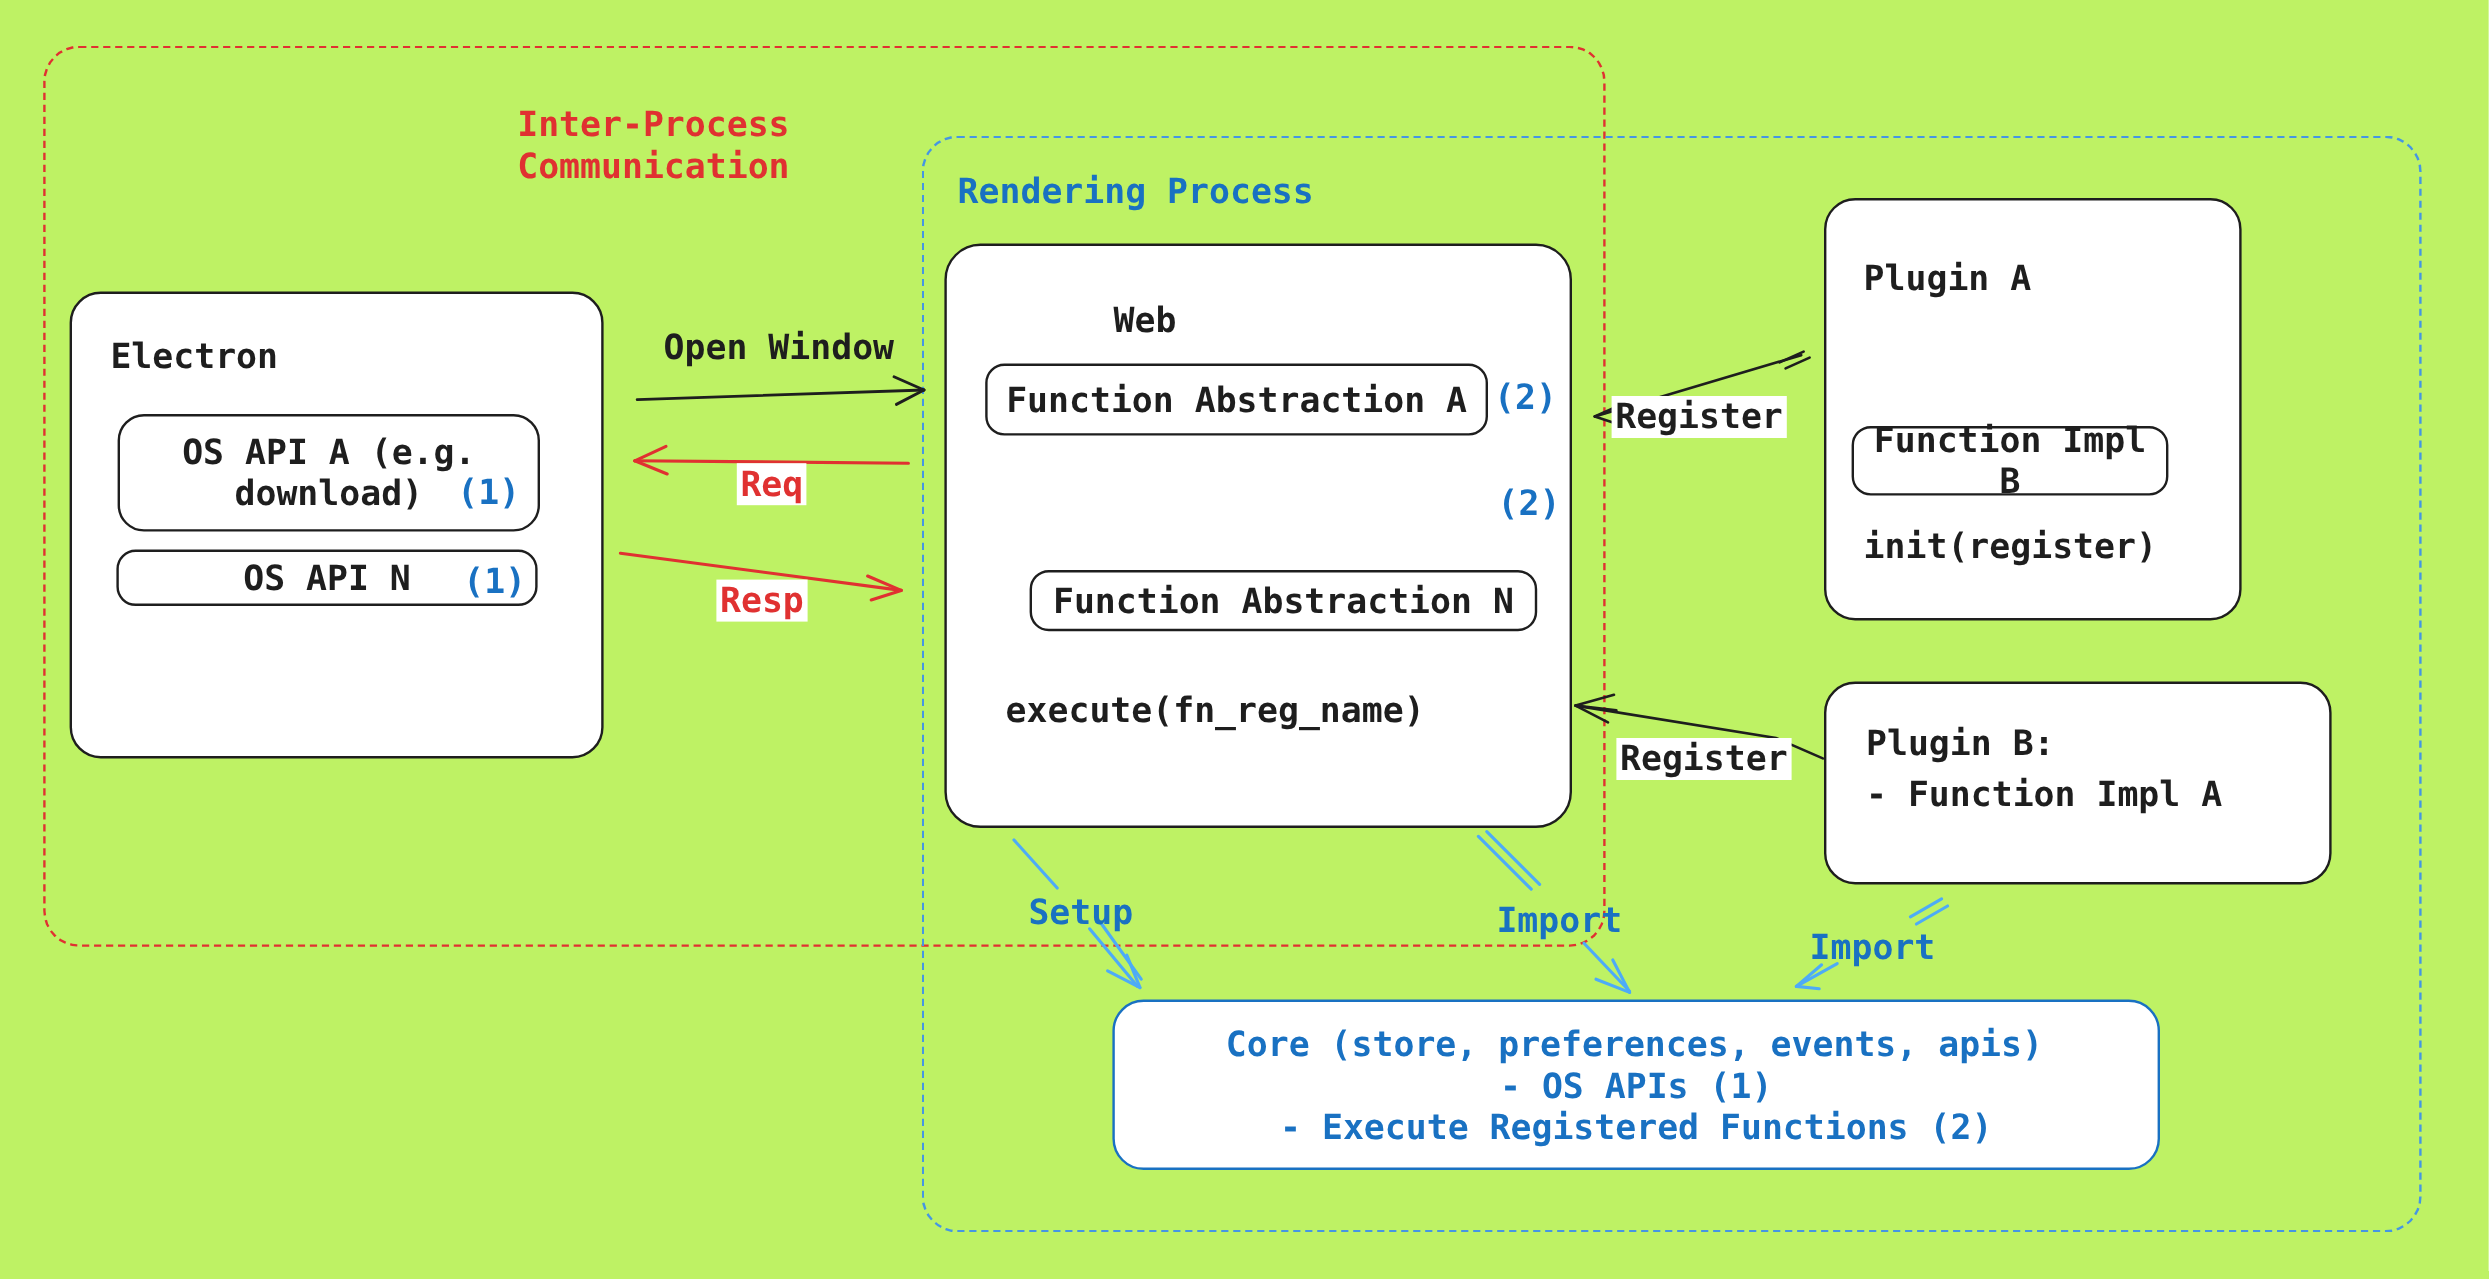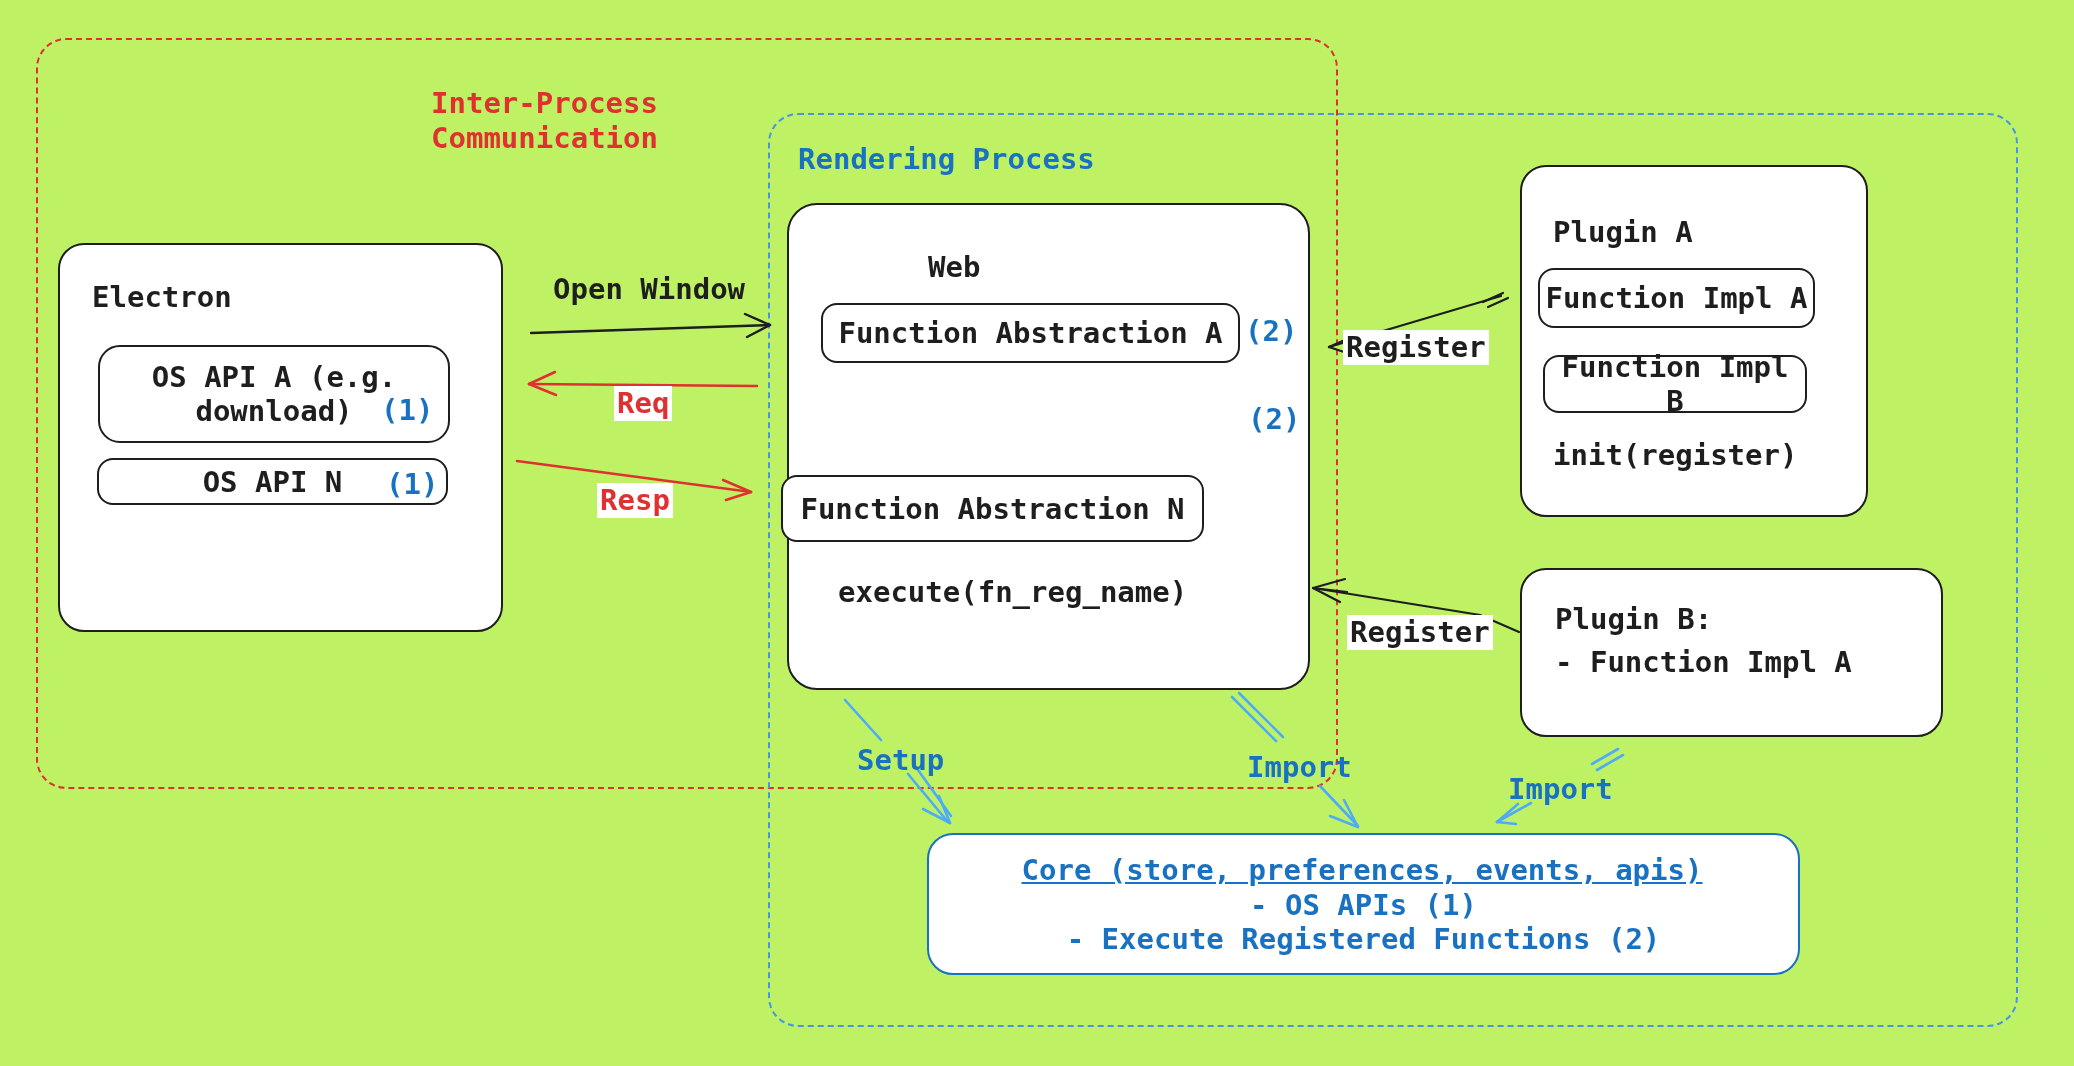--- a/index.html
+++ b/index.html
@@ -98,43 +98,40 @@
   <div class="box" style="left:787px;top:203px;width:523px;height:487px;border-radius:30px;"></div>
   <div class="label" style="left:928px;top:250px;">Web</div>
 
   <div class="smallbox" style="left:821px;top:303px;width:419px;height:60px;">
     <div class="boxtext">Function Abstraction A</div>
   </div>
   <div class="badge" style="left:1245px;top:315px;">(2)</div>
 
   <div class="badge" style="left:1248px;top:403px;">(2)</div>
 
-  <div class="smallbox" style="left:781px;top:475px;width:423px;height:67px;">
+  <div class="smallbox" style="left:858px;top:475px;width:423px;height:51px;">
     <div class="boxtext">Function Abstraction N</div>
   </div>
 
   <div class="label" style="left:838px;top:575px;">execute(fn_reg_name)</div>
 
   <div class="box" style="left:1520px;top:165px;width:348px;height:352px;"></div>
   <div class="label" style="left:1553px;top:215px;">Plugin A</div>
 
-  <div class="smallbox" style="left:1538px;top:268px;width:277px;height:60px;">
-    <div class="boxtext">Function Impl A</div>
-  </div>
   <div class="smallbox" style="left:1543px;top:355px;width:264px;height:58px;">
     <div class="boxtext">Function Impl B</div>
   </div>
   <div class="label" style="left:1553px;top:438px;">init(register)</div>
 
   <div class="box" style="left:1520px;top:568px;width:423px;height:169px;"></div>
   <div class="label" style="left:1555px;top:598px;line-height:42px;">Plugin B:</div>
   <div class="label" style="left:1555px;top:641px;line-height:42px;">- Function Impl A</div>
 
   <div class="box" style="left:927px;top:833px;width:873px;height:142px;border-color:#1971c2;border-width:2.3px;"></div>
-  <div class="label blue-text center" style="left:927px;top:853px;width:870px;text-decoration:underline;">Core (store, preferences, events, apis)</div>
+  <div class="label blue-text center" style="left:927px;top:853px;width:870px;">Core (store, preferences, events, apis)</div>
   <div class="label blue-text center" style="left:927px;top:888px;width:873px;">- OS APIs (1)</div>
   <div class="label blue-text center" style="left:927px;top:922px;width:873px;">- Execute Registered Functions (2)</div>
 
   <svg id="arrows" width="2074" height="1066" viewBox="0 0 2074 1066">
 
     <g stroke="#1e1e1e" stroke-width="2.4" fill="none" stroke-linecap="round">
       <path d="M531,333 L770,325"></path>
       <path d="M770,325 L745,314"></path>
       <path d="M770,325 L747,337"></path>
     </g>

